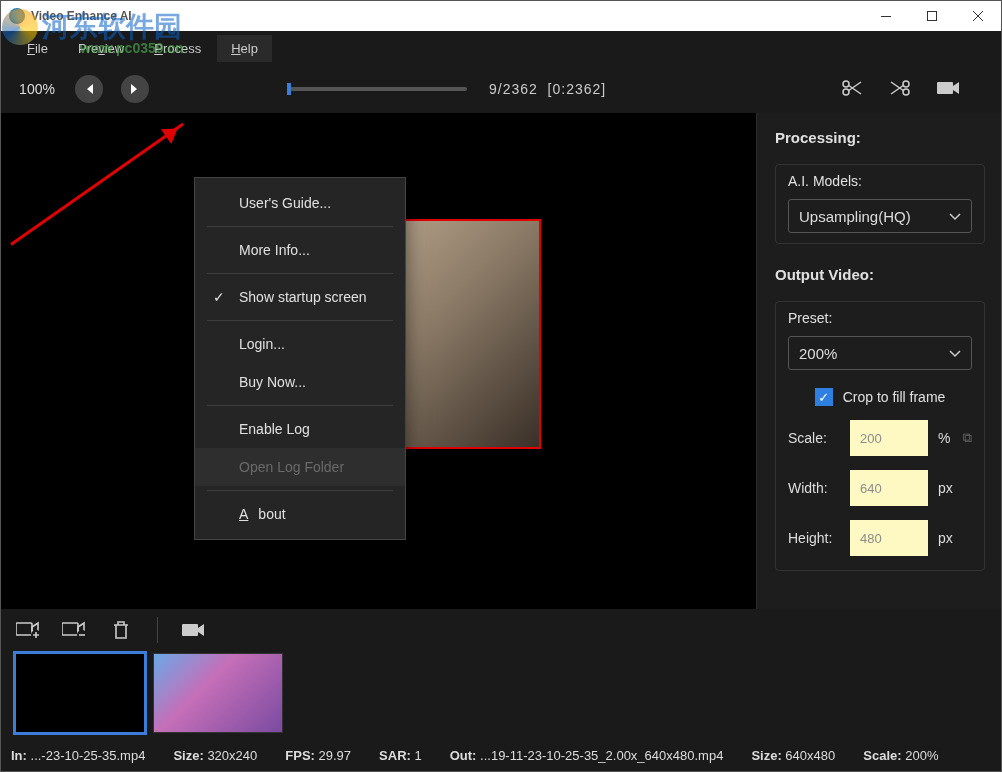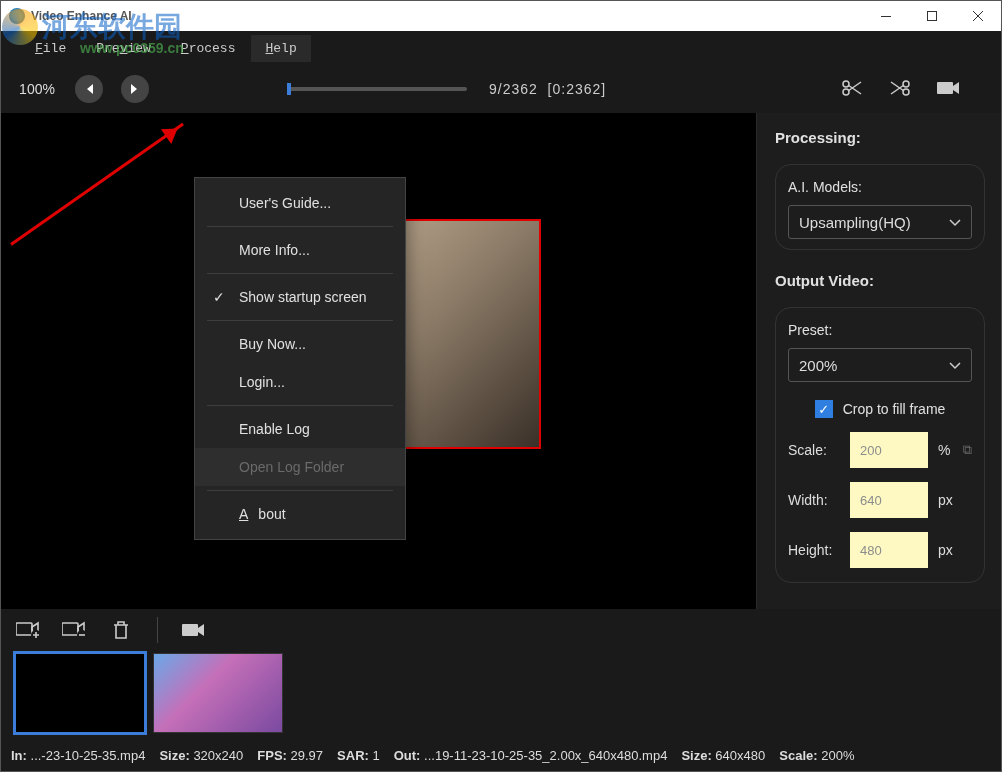--- a/index.html
+++ b/index.html
@@ -59,23 +59,22 @@
       position:absolute; top: 40px; left: 80px;
       color:#4caf50; font-size:14px; font-weight:bold;
       opacity:0.65; pointer-events:none; z-index:100;
     }
 
     .menubar {
       height: 34px;
       background: #1a1a1a;
       display: flex;
       align-items: center;
-      padding: 0 20px;
+      padding: 0 12px;
       gap: 2px;
-      font-family: Liberation Mono, monospace;
     }
     .menubar .mitem {
       padding: 6px 14px;
       color: #ccc;
       cursor: default;
     }
     .menubar .mitem.active { background: #2a2a2a; }
     .menubar .mitem u { text-decoration: underline; }
 
     .toolbar {
@@ -149,21 +148,21 @@
       overflow:hidden;
     }
     .sp-h { font-size:15px; font-weight:700; margin-bottom:18px; }
     .sp-label { font-size:14px; margin-bottom:10px; }
     .select {
       height:34px;border:1px solid #555;border-radius:3px;
       display:flex;align-items:center;justify-content:space-between;
       padding:0 10px;font-size:15px;color:#ddd;
     }
     .select .chev { width:12px;height:12px; }
-    .group { border:1px solid #333; border-radius:16px; padding:14px 12px 10px; margin-bottom:18px; }
+    .group { border:1px solid #333; border-radius:4px; padding:8px 12px 10px; margin-bottom:18px; }
     .row { display:flex; align-items:center; gap:10px; margin-top:14px; }
     .row label { width:52px; font-size:14px; color:#ddd; }
     .inpbox { background:#fef9c3; color:#8c8c8c; height:36px; padding:0 10px; flex:0 0 78px; display:flex;align-items:center;}
     .unit { color:#ddd; font-size:14px; }
     .checkbox { width:18px;height:18px;background:#2f7fe0;display:flex;align-items:center;justify-content:center;color:#fff;font-size:13px;}
     .sp-sec2 { margin-top:22px; }
 
     .help-menu {
       position:absolute;
       left:193px; top:64px;
@@ -199,21 +198,21 @@
     }
     .clip.sel { outline:3px solid #3b7dd8; outline-offset:-1px; }
     .clip .ct { width:100%;height:100%; }
 
     .statusbar {
       height:32px;
       background:#1a1a1a;
       display:flex; align-items:center;
       padding:0 10px;
       font-size:13px; color:#ddd;
-      gap:0;
+      gap:14px;
     }
     .statusbar b { font-weight:600; }
     .statusbar .sseg { margin-right:14px; white-space:nowrap; }
   </style>
 </head>
 <body>
 
 <div class="window">
   <div class="watermark">
     <span class="wmicon"></span>
@@ -310,25 +309,25 @@
             <span>More Info...</span>
           </div>
         <div class="sep"></div>
         <div class="hmi">
             <span class="check">✓</span>
             <span>Show startup screen</span>
           </div>
         <div class="sep"></div>
         <div class="hmi">
             <span class="check"></span>
+            <span>Login...</span>
+          </div>
+        <div class="hmi">
+            <span class="check"></span>
             <span>Buy Now...</span>
-          </div>
-        <div class="hmi">
-            <span class="check"></span>
-            <span>Login...</span>
           </div>
         <div class="sep"></div>
         <div class="hmi">
             <span class="check"></span>
             <span>Enable Log</span>
           </div>
         <div class="hmi disabled">
             <span class="check"></span>
             <span>Open Log Folder</span>
           </div>

